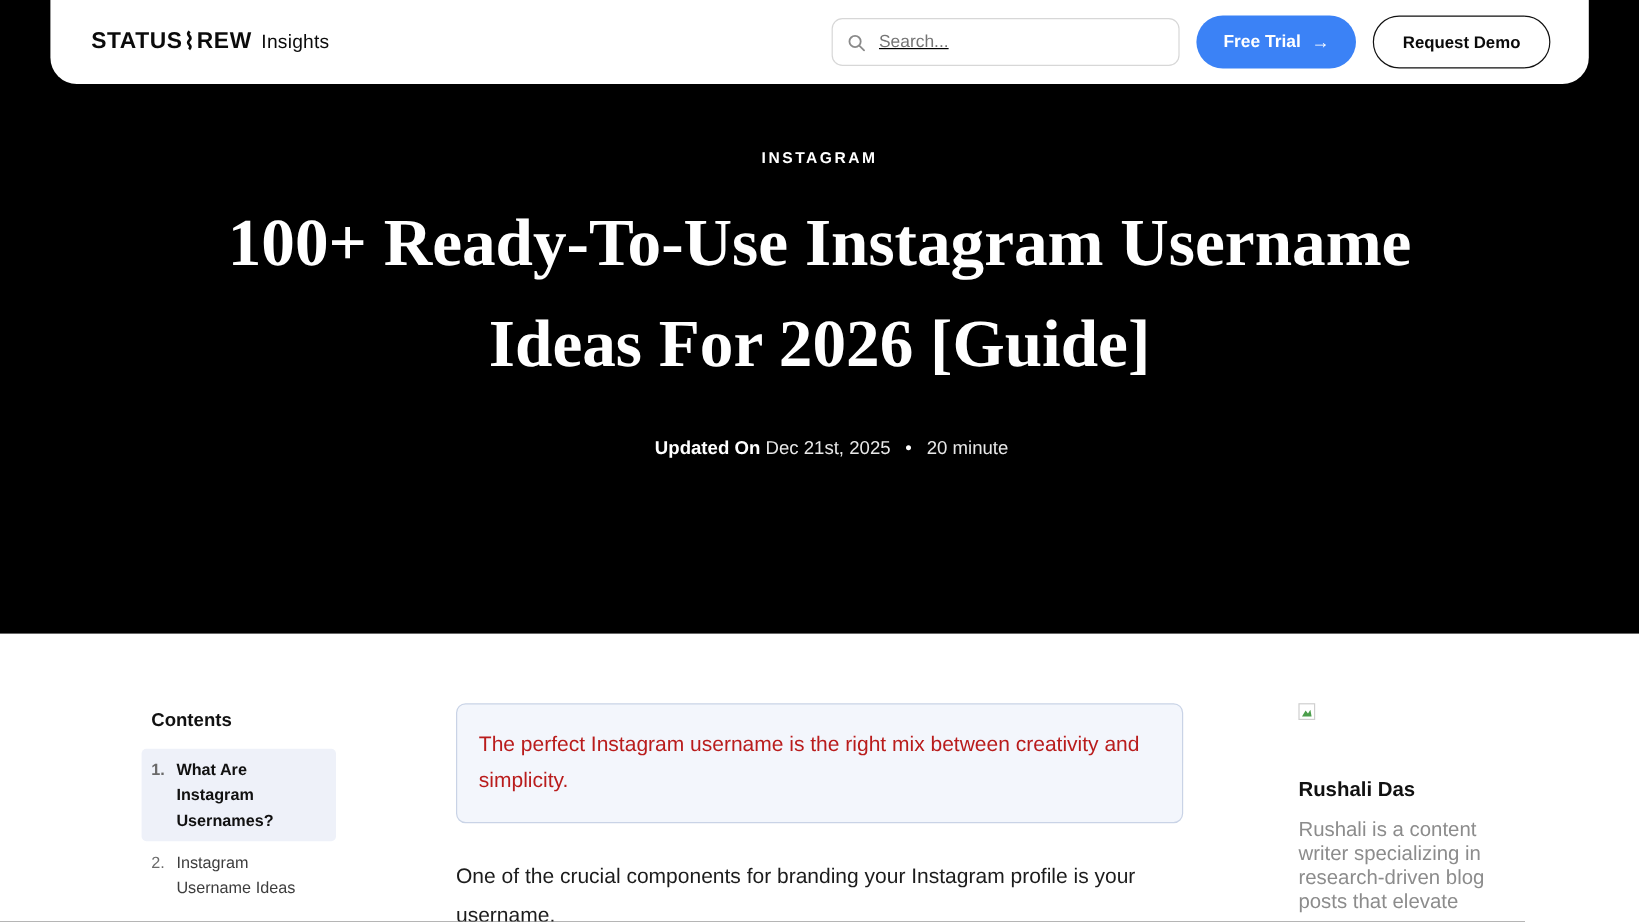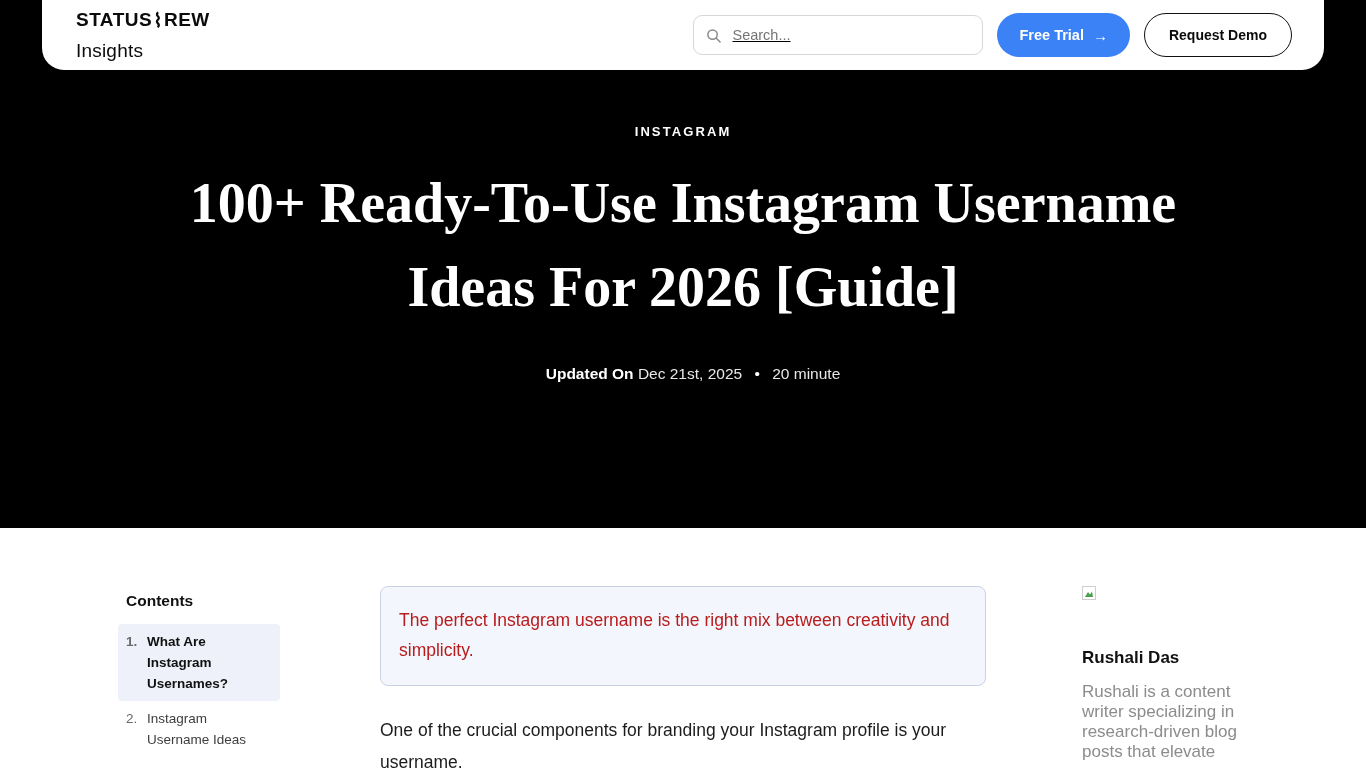--- a/index.html
+++ b/index.html
@@ -33,37 +33,36 @@
     border-radius: 0 0 22px 22px;
     display: flex;
     align-items: center;
     padding: 0 32px 0 34px;
   }
   .brand {
     display: flex;
     align-items: baseline;
     gap: 8px;
     white-space: nowrap;
-    flex-direction: column;
   }
   .brand-mark {
     font-size: 19px;
     font-weight: 700;
     letter-spacing: 0.5px;
     color: #0b0b0b;
     display: flex;
     align-items: center;
   }
   .brand-mark .slash {
     display: inline-block;
     margin: 0 1px;
     font-weight: 700;
   }
   .brand-sub {
-    font-size: 19px;
+    font-size: 16px;
     color: #0b0b0b;
     font-weight: 400;
     letter-spacing: 0.2px;
   }
   .header-right {
     margin-left: auto;
     display: flex;
     align-items: center;
     gap: 14px;
   }

